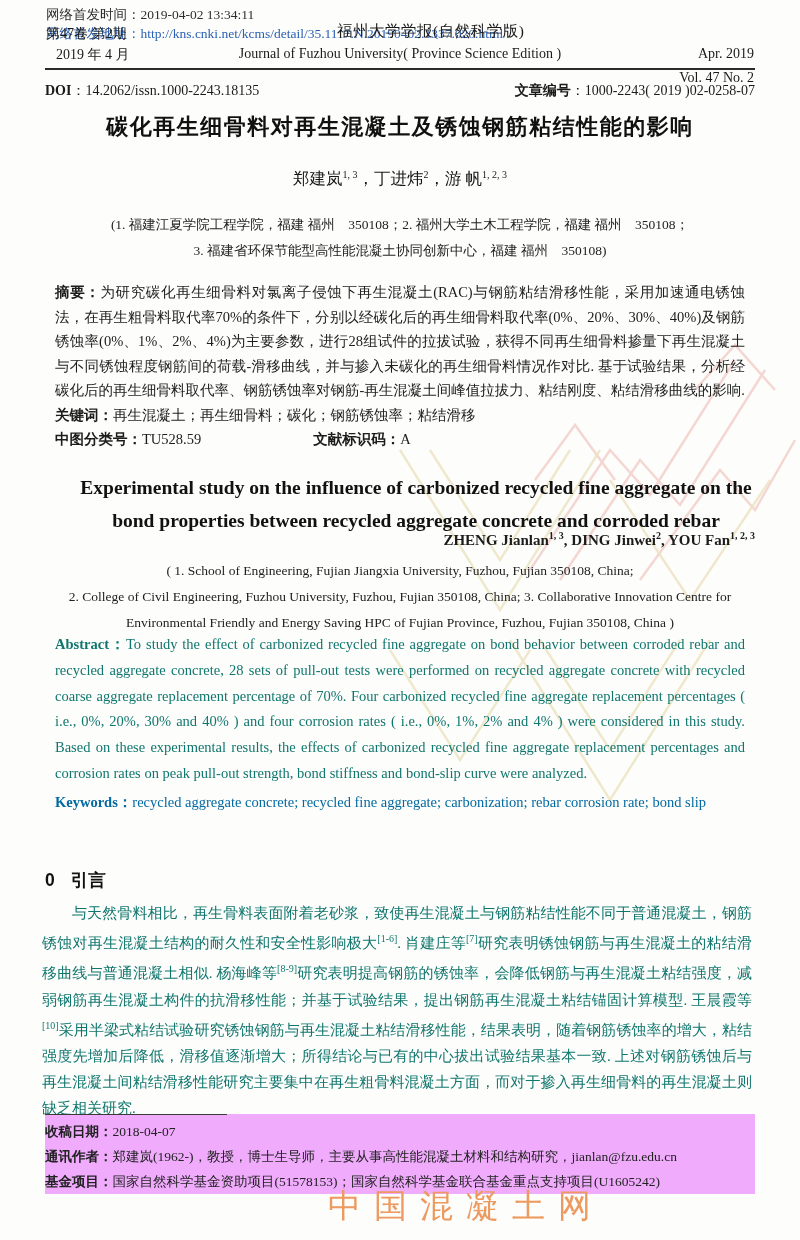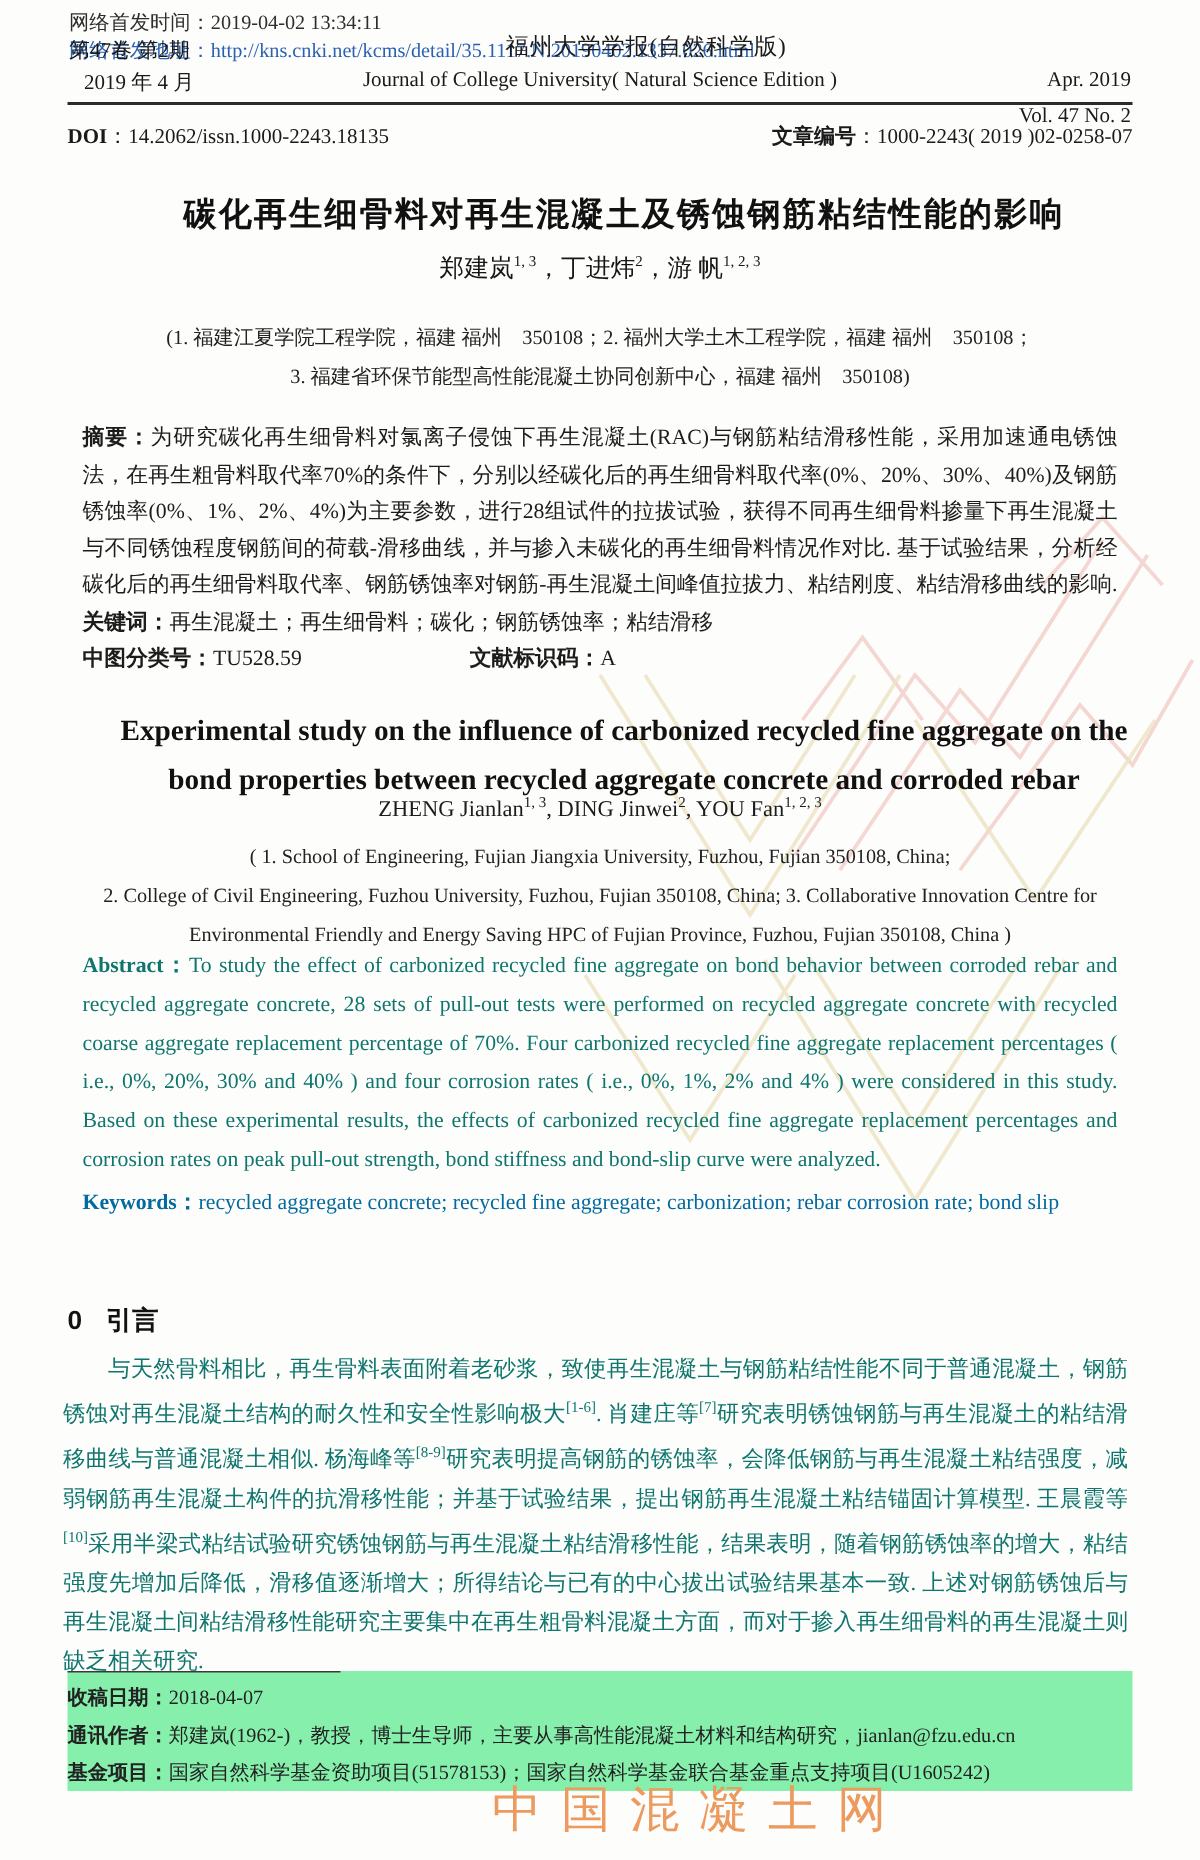--- a/index.html
+++ b/index.html
@@ -34,36 +34,36 @@
   .authors-cn sup,.authors-en sup{font-size:10px;}
   .affils-cn{position:absolute;left:45px;top:212px;width:710px;text-align:center;font-size:13.5px;line-height:26px;color:#222;}
 
   .abstract-block{position:absolute;left:45px;top:280px;width:710px;padding:0 10px;box-sizing:border-box;
                   font-size:14.5px;line-height:24.5px;text-align:justify;color:#1c1c1c;}
   .abstract-block p{margin:0;}
   .clc-row{margin-top:0;}
   .clc-gap{display:inline-block;width:112px;}
 
   .title-en{position:absolute;left:45px;top:455px;width:710px;text-align:center;font-size:19.5px;line-height:33px;font-weight:bold;color:#111;}
-  .authors-en{position:absolute;left:45px;top:530px;width:710px;text-align:center;font-size:15px;color:#1c1c1c;}
+  .authors-en{position:absolute;left:45px;top:530px;width:710px;text-align:right;font-size:15px;color:#1c1c1c;font-weight:bold;}
   .affils-en{position:absolute;left:45px;top:558px;width:710px;text-align:center;font-size:13.5px;line-height:26px;color:#222;}
 
   .abstract-en{position:absolute;left:45px;top:632px;width:710px;padding:0 10px;box-sizing:border-box;
                font-size:14.5px;line-height:25.8px;text-align:justify;color:#0f766e;}
   .keywords-en{position:absolute;left:45px;top:790px;width:710px;padding:0 10px 0 103px;box-sizing:border-box;
                text-indent:-93px;font-size:14.5px;line-height:25.8px;color:#0369a1;}
 
   .section-heading{position:absolute;left:45px;top:868px;font-size:17.5px;font-weight:bold;color:#111;}
   .section-heading .sec-no{margin-right:16px;}
   .intro-para{position:absolute;left:42px;top:900px;width:710px;font-size:15px;line-height:26.2px;
               text-align:justify;text-indent:2em;color:#0f766e;}
   .intro-para sup{font-size:10px;}
 
   
-  .footnote{position:absolute;left:45px;top:1114px;width:710px;background:#86efac;font-size:13.5px;line-height:25px;color:#222;}
+  .footnote{position:absolute;left:45px;top:1114px;width:710px;background:#f0abfc;font-size:13.5px;line-height:25px;color:#222;}
   .footnote-rule{width:182px;border-top:1.5px solid #3a3a3a;margin-bottom:4px;}
 
   
   .site-watermark{position:absolute;left:328px;top:1184px;font-size:33px;letter-spacing:13px;color:#ec9a5f;z-index:5;}
   .bg-wm{position:absolute;pointer-events:none;z-index:0;}
   .content-layer{position:relative;z-index:1;}
 </style>
 </head>
 <body>
 
@@ -90,30 +90,30 @@
   </svg>
 
   <div class="content-layer">
 
     <div class="online-time">网络首发时间：2019-04-02 13:34:11</div>
     <a class="online-url" href="#">网络首发地址：http://kns.cnki.net/kcms/detail/35.1117.N.20190402.1337.026.html</a>
     <div class="vol-issue-cn">第47卷 第2期</div>
     <div class="journal-cn">福州大学学报(自然科学版)</div>
     <div class="vol-no-en">Vol. 47 No. 2</div>
     <div class="date-cn">2019 年 4 月</div>
-    <div class="journal-en">Journal of College University( Natural Science Edition )</div>
+    <div class="journal-en">Journal of Fuzhou University( Province Science Edition )</div>
     <div class="date-en">Apr. 2019</div>
     <div class="header-rule"></div>
 
     <div class="meta-row">
       <span><b>DOI</b><span>：14.2062/issn.1000-2243.18135</span></span>
       <span><b>文章编号</b><span>：1000-2243( 2019 )02-0258-07</span></span>
     </div>
 
-    <h1 class="title-cn sans" style="margin:16px;">碳化再生细骨料对再生混凝土及锈蚀钢筋粘结性能的影响</h1>
+    <h1 class="title-cn sans" style="margin:0;">碳化再生细骨料对再生混凝土及锈蚀钢筋粘结性能的影响</h1>
 
     <div class="authors-cn">
       <span>郑建岚</span><sup>1, 3</sup><span>，</span><span>丁进炜</span><sup>2</sup><span>，</span><span>游 帆</span><sup>1, 2, 3</sup>
     </div>
 
     <div class="affils-cn">
       <div>(1. 福建江夏学院工程学院，福建 福州　350108；2. 福州大学土木工程学院，福建 福州　350108；</div>
       <div>3. 福建省环保节能型高性能混凝土协同创新中心，福建 福州　350108)</div>
     </div>
 

